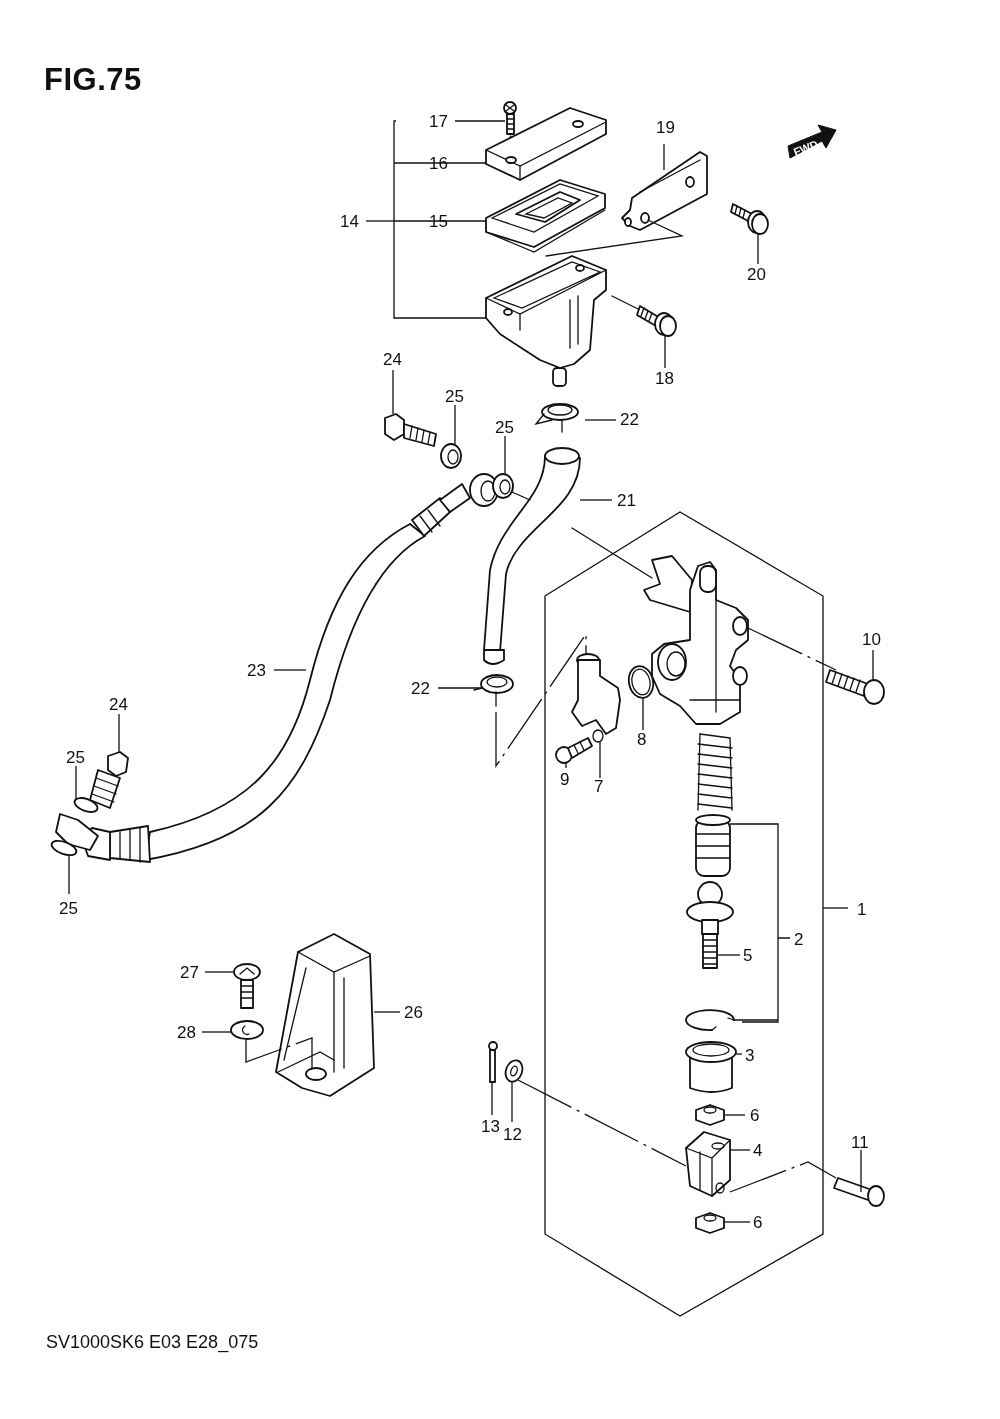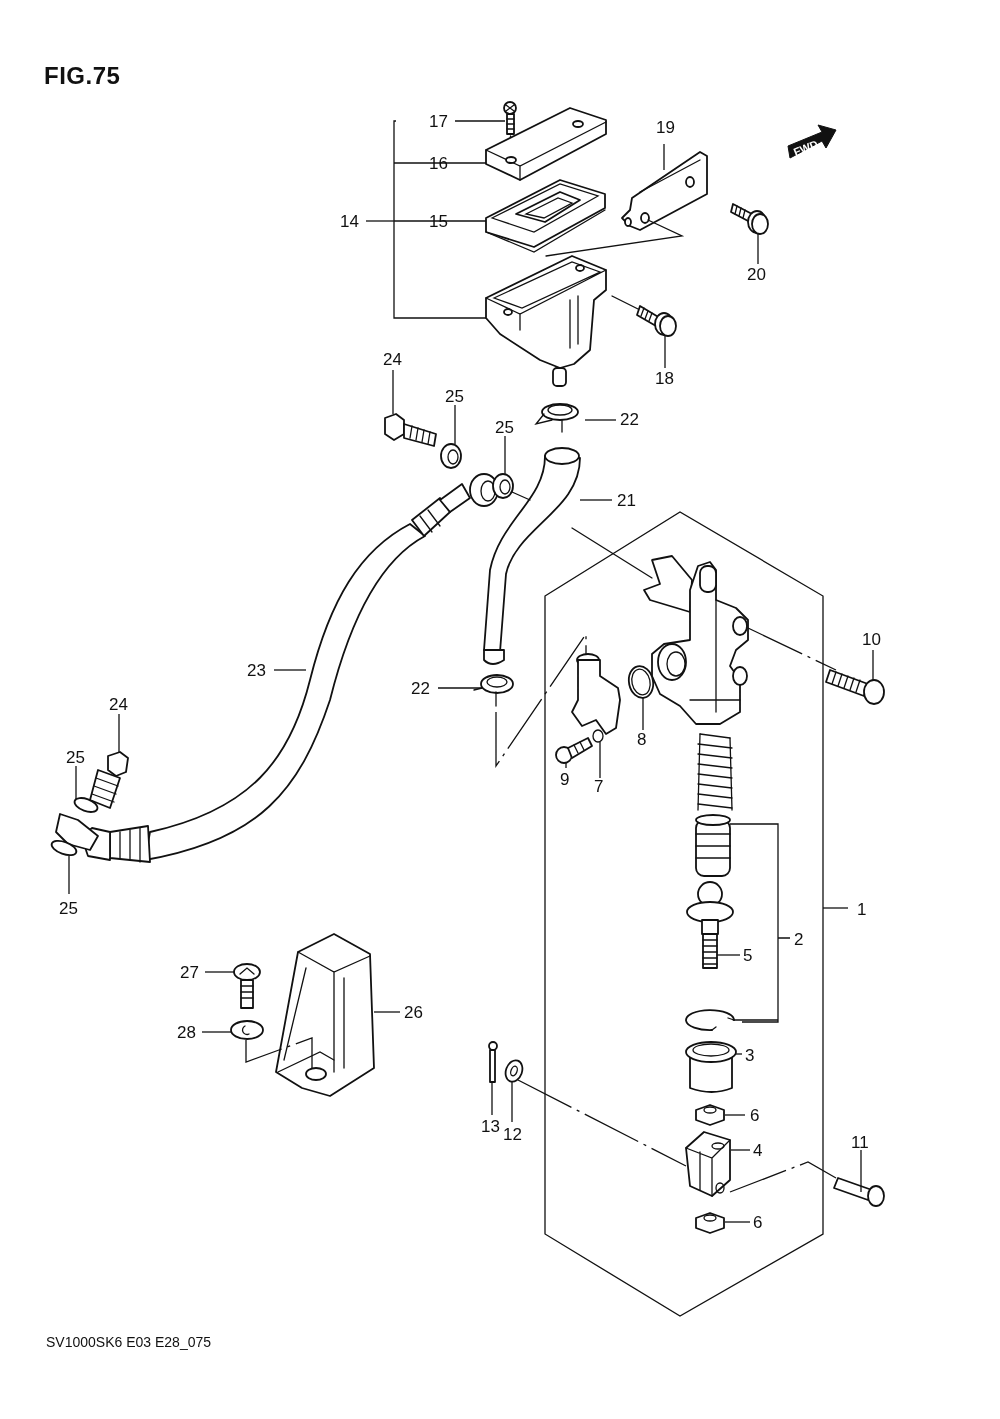--- a/index.html
+++ b/index.html
@@ -1,18 +1,18 @@
 <!DOCTYPE html>
 <html><head>
 <meta charset="utf-8">
 <style>
   html, body { margin: 0; padding: 0; background: #ffffff; }
   body { width: 1000px; height: 1419px; position: relative; overflow: hidden; font-family: "Liberation Sans", sans-serif; }
-  #fig-title { position: absolute; left: 44px; top: 62px; font-size: 24px; font-weight: bold; color: #111; letter-spacing: 0.5px; }
-  #footer { position: absolute; left: 46px; top: 1330px; font-size: 14px; color: #111; line-height: 24px; }
+  #fig-title { position: absolute; left: 44px; top: 62px; font-size: 31px; font-weight: bold; color: #111; letter-spacing: 0.5px; }
+  #footer { position: absolute; left: 46px; top: 1330px; font-size: 18px; color: #111; line-height: 24px; }
   svg#diagram { position: absolute; left: 0; top: 0; }
   .part { fill: #fff; stroke: #111; stroke-width: 1.8; stroke-linejoin: round; stroke-linecap: round; }
   .thin { fill: none; stroke: #111; stroke-width: 1.3; stroke-linecap: round; }
   .lead { fill: none; stroke: #111; stroke-width: 1.3; }
   .dash { fill: none; stroke: #111; stroke-width: 1.3; stroke-dasharray: 60 6 3 6; }
   .lbl { font-family: "Liberation Sans", sans-serif; font-size: 17px; fill: #111; }
   .fwd-txt { font-family: "Liberation Sans", sans-serif; font-size: 11px; font-weight: bold; fill: #fff; }
 </style>
 </head>
 <body>

